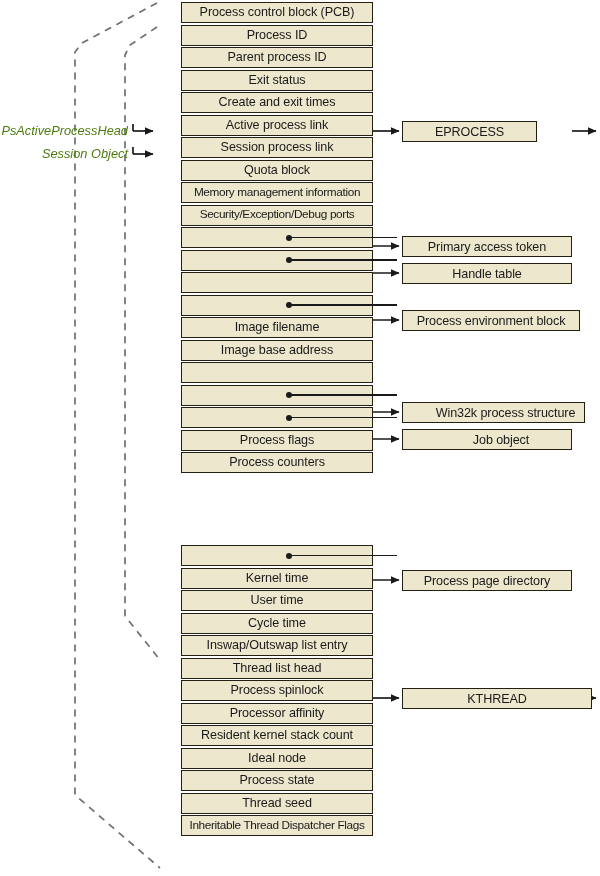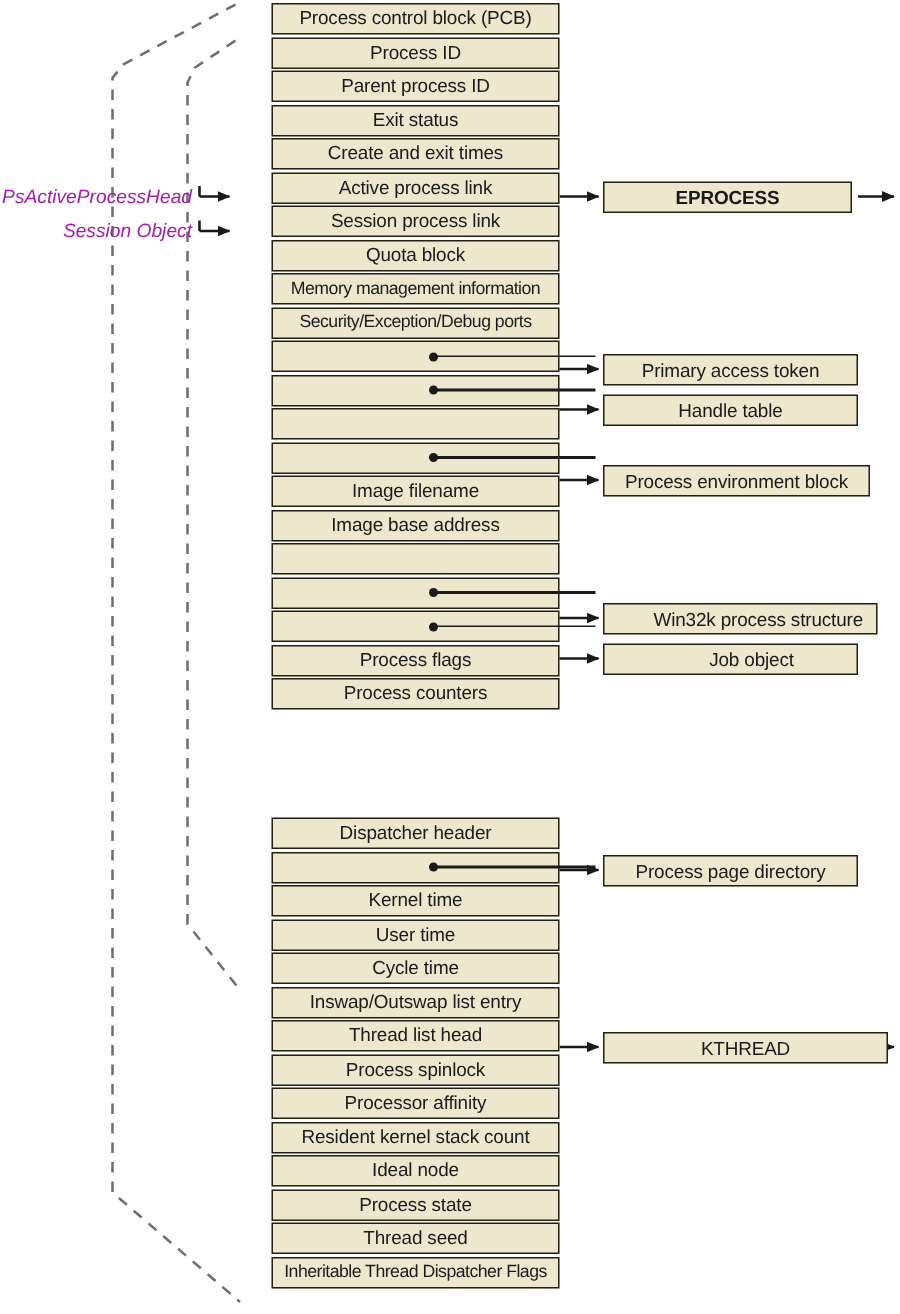--- a/index.html
+++ b/index.html
@@ -83,21 +83,21 @@
     color: #1a1a1a;
     white-space: nowrap;
     letter-spacing: -0.1px;
   }
 
   
   .side-label {
     position: absolute;
     font-style: italic;
     font-size: 12.8px;
-    color: #a21caf;
+    color: #4d7c0f;
     white-space: nowrap;
     text-align: right;
   }
 
   
   #wires {
     position: absolute;
     left: 0; top: 0;
     width: 600px;
     height: 876px;
@@ -222,23 +222,20 @@
     <div class="field-row">
         <span>Process flags</span>
       </div>
     <div class="field-row">
         <span>Process counters</span>
       </div>
   </div>
 
   <div class="field-block" style="top:545px;">
     <div class="field-row">
-        <span>Dispatcher header</span>
-      </div>
-    <div class="field-row">
         <span class="dot"></span>
         <span class="stub"></span>
         <span></span>
       </div>
     <div class="field-row">
         <span>Kernel time</span>
       </div>
     <div class="field-row">
         <span>User time</span>
       </div>
@@ -267,21 +264,21 @@
         <span>Process state</span>
       </div>
     <div class="field-row">
         <span>Thread seed</span>
       </div>
     <div class="field-row tight">
         <span>Inheritable Thread Dispatcher Flags</span>
       </div>
   </div>
 
-  <div class="ref-box" style="left:402px; top:121px; width:166px;font-weight:bold;">
+  <div class="ref-box" style="left:402px; top:121px; width:135px;">
     <span>EPROCESS</span>
   </div>
 
   <div class="ref-box" style="left:402px; top:236px; width:170px;">
     <span>Primary access token</span>
   </div>
 
   <div class="ref-box" style="left:402px; top:263px; width:170px;">
     <span>Handle table</span>
   </div>

